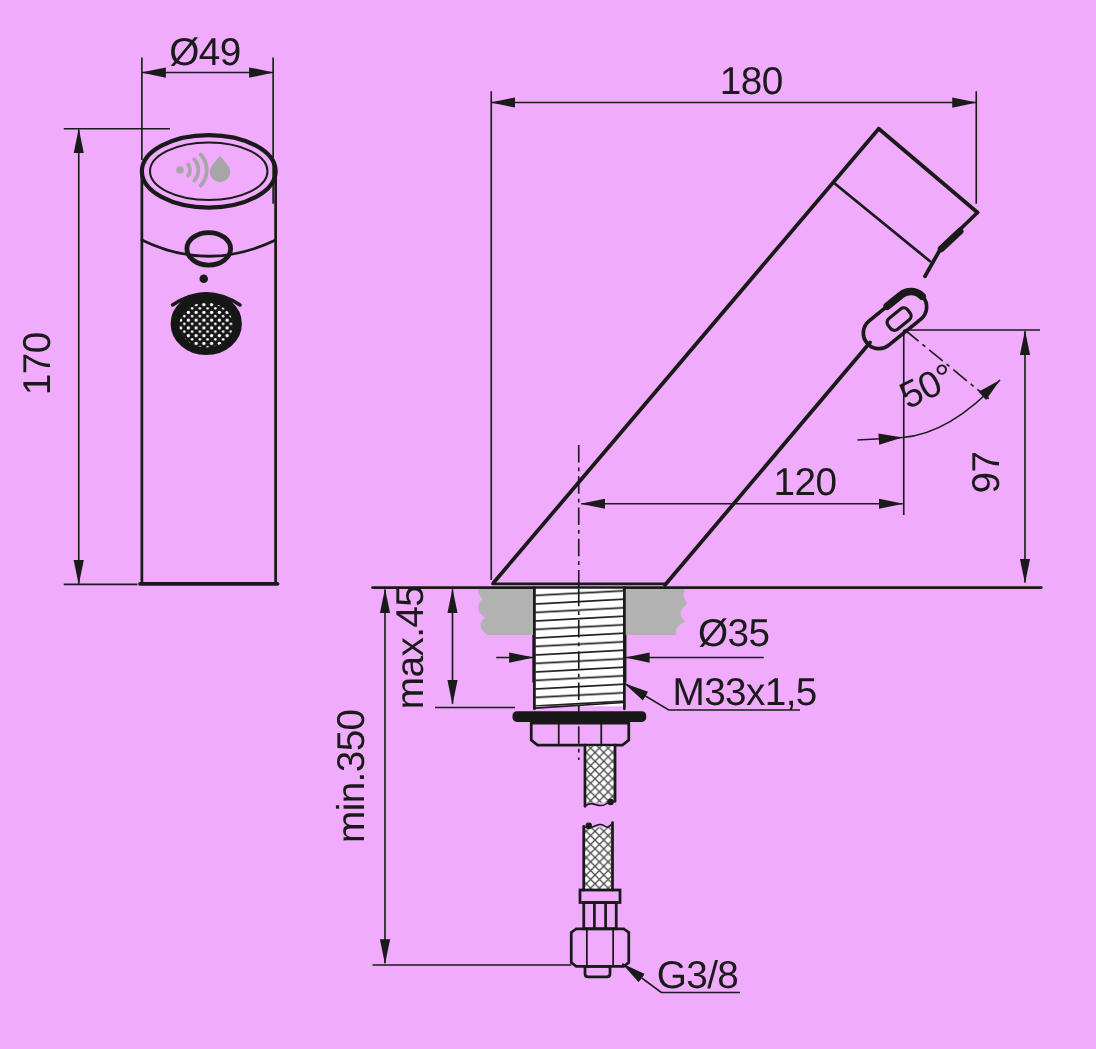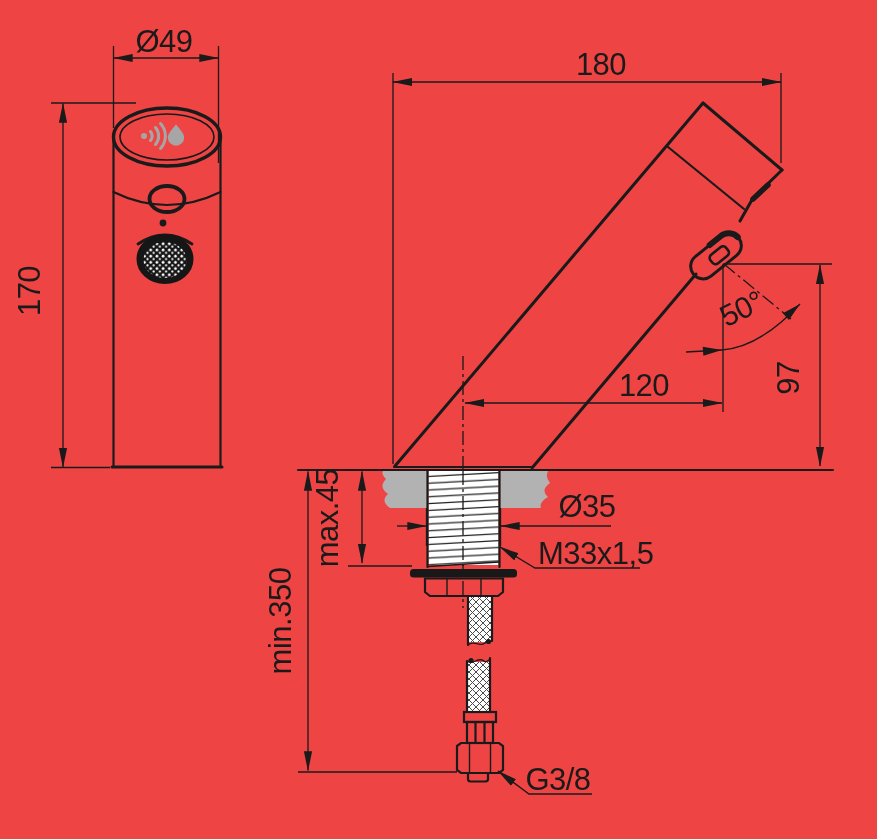--- a/index.html
+++ b/index.html
@@ -1,16 +1,16 @@
 <!DOCTYPE html>
 <html><head>
 <meta charset="utf-8">
 <style>
   html,body{margin:0;padding:0;background:#ffffff;}
-  .stage{width:877px;height:839px;background:#ef4444;position:relative;overflow:hidden;}
+  .stage{width:877px;height:839px;background:#f0abfc;position:relative;overflow:hidden;}
   svg{display:block;}
   .ln{stroke:#1a1a1a;fill:none;stroke-linecap:round;}
   .s1{stroke-width:1.4;}
   .s2{stroke-width:2.2;}
   .s3{stroke-width:3;}
   .s5{stroke-width:5.5;}
   .cl{stroke:#1a1a1a;fill:none;stroke-width:1.3;stroke-dasharray:14 4 3 4;}
   .thin{stroke:#1a1a1a;fill:none;stroke-width:1.3;}
   .t{font-family:"Liberation Sans",sans-serif;font-size:31px;fill:#1a1a1a;letter-spacing:-0.5px;}
   .t30{font-family:"Liberation Sans",sans-serif;font-size:30px;fill:#1a1a1a;letter-spacing:-0.5px;}

